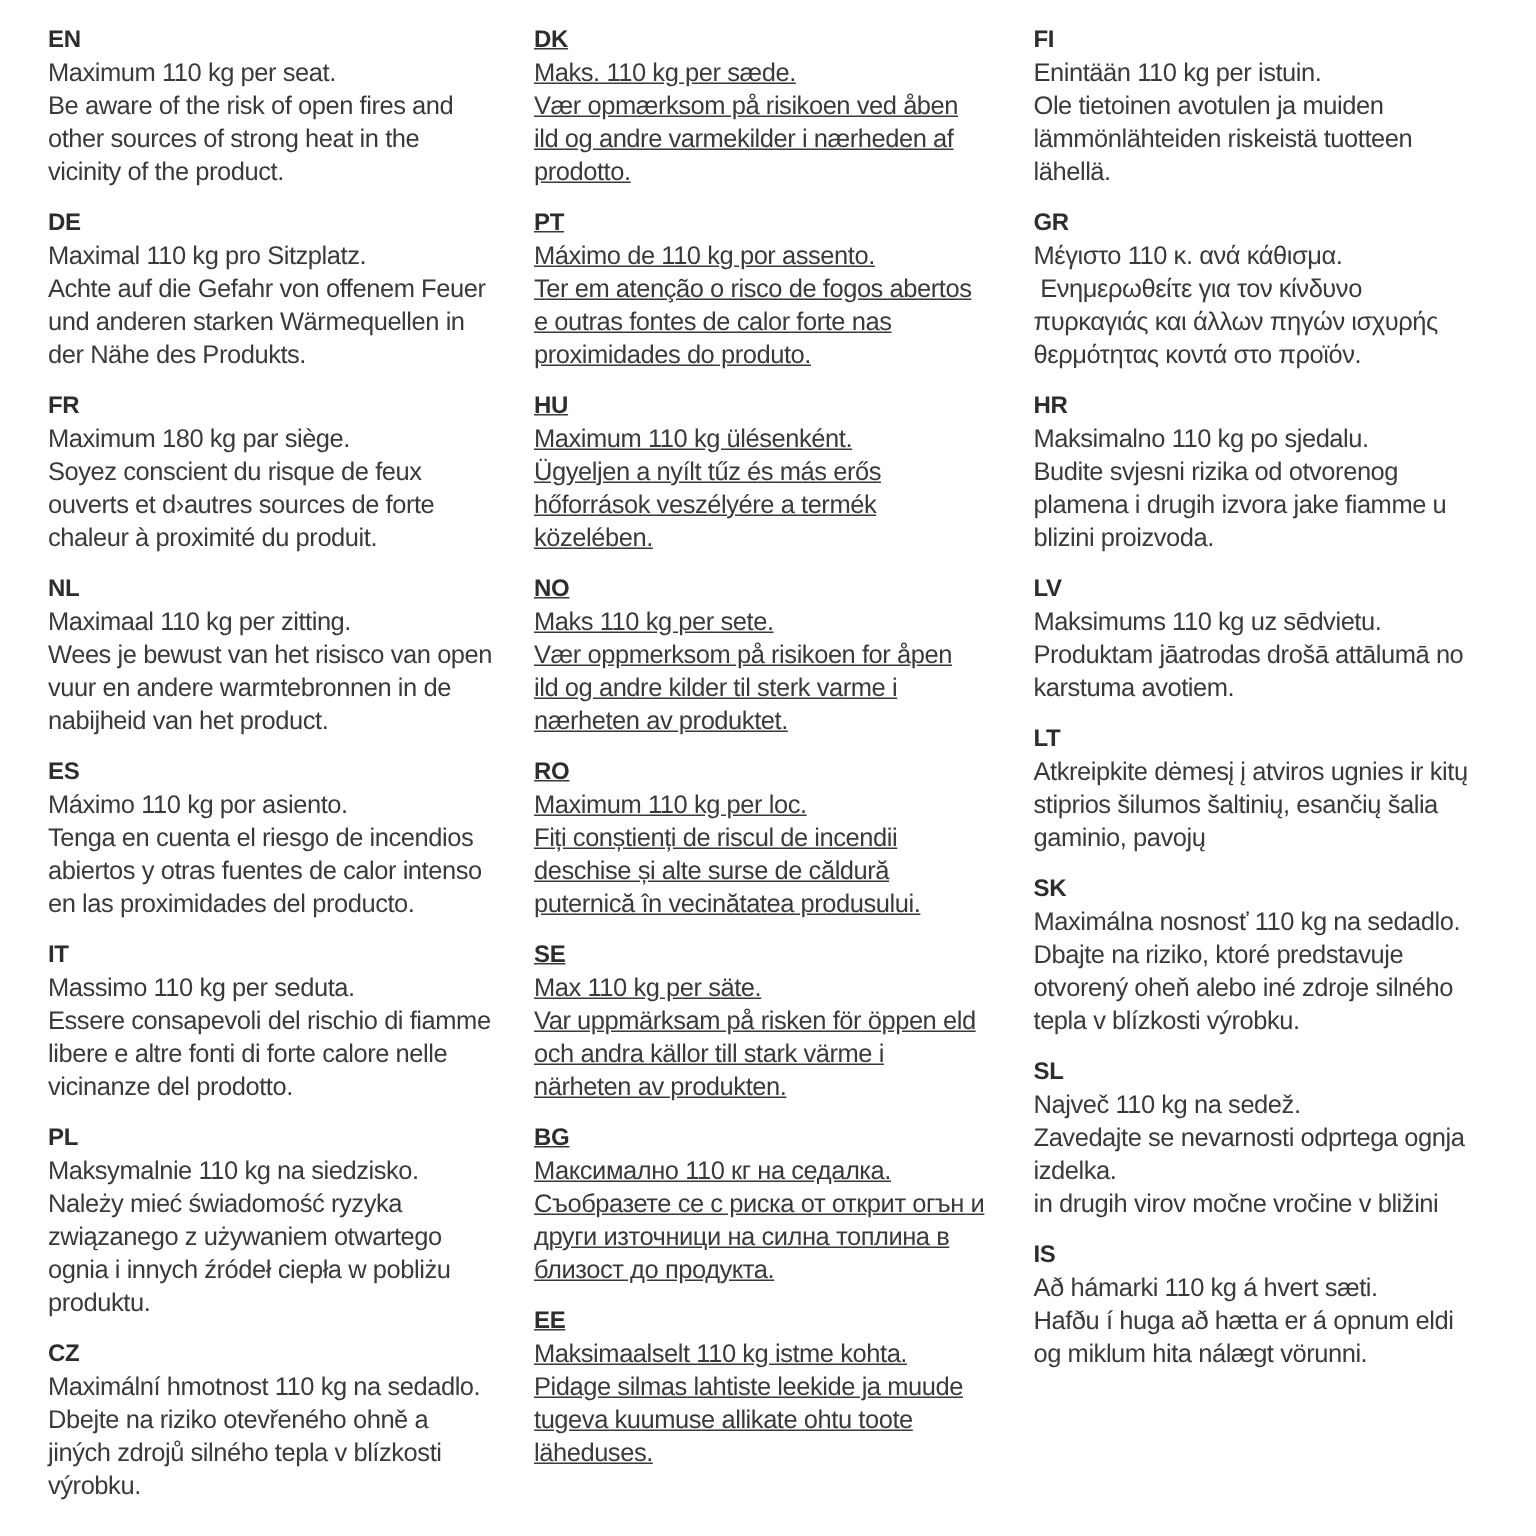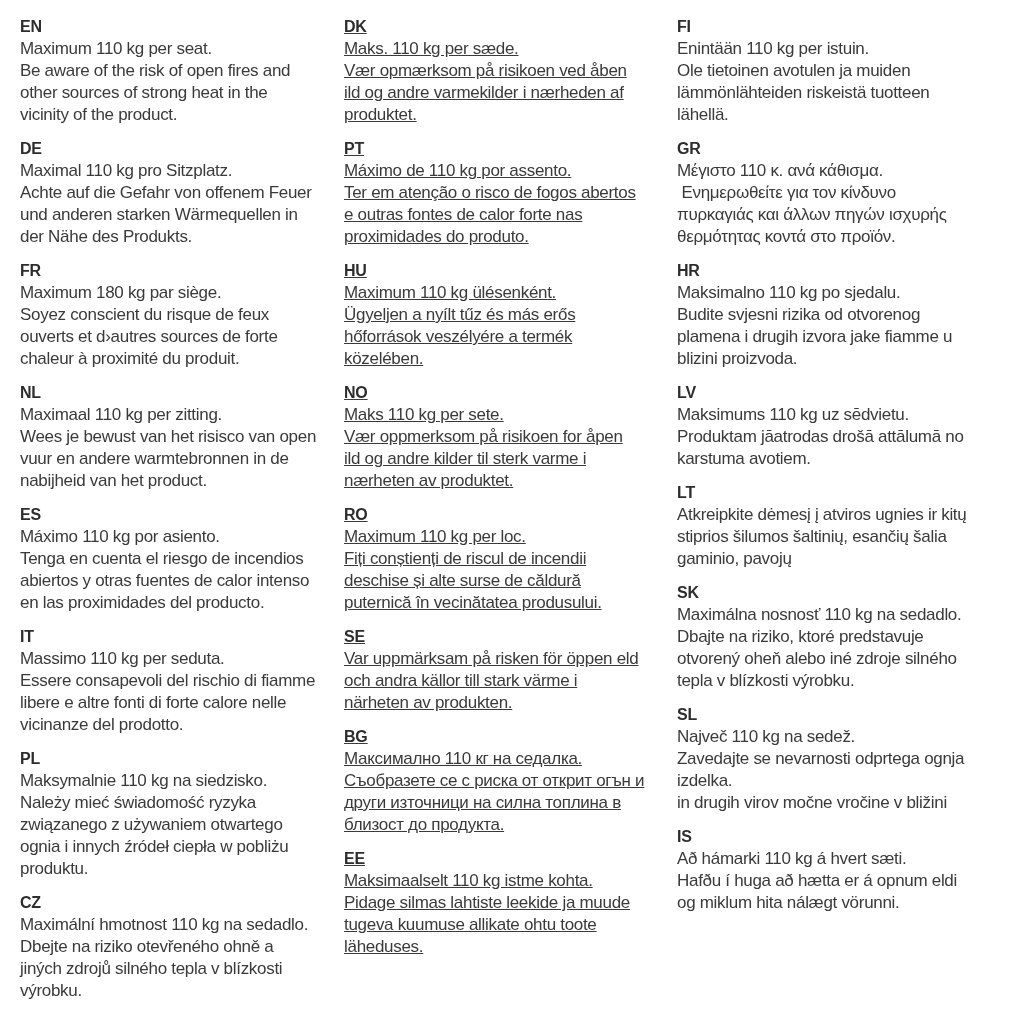--- a/index.html
+++ b/index.html
@@ -11,21 +11,21 @@
     width: 1024px;
     height: 1024px;
     font-family: "Liberation Sans", sans-serif;
     color: #3a3a3a;
     overflow: hidden;
   }
   .page {
     box-sizing: border-box;
     width: 1024px;
     height: 1024px;
-    padding: 16px 0 0 20px;
+    padding: 16px 0 0 32px;
     display: flex;
     align-items: flex-start;
   }
   .col { flex: 0 0 auto; }
   .col-1 { width: 324px; }
   .col-2 { width: 333px; text-decoration: underline; }
   .col-3 { width: 331px; }
   .lang-section { margin: 0 0 12px 0; }
   .lang-code {
     margin: 0;
@@ -112,21 +112,21 @@
         <div class="line">jiných zdrojů silného tepla v blízkosti</div>
         <div class="line">výrobku.</div>
       </section>
 </div>
   <div class="col col-2">
   <section class="lang-section">
     <h2 class="lang-code">DK</h2>
   <div class="line">Maks. 110 kg per sæde.</div>
         <div class="line">Vær opmærksom på risikoen ved åben</div>
         <div class="line">ild og andre varmekilder i nærheden af</div>
-        <div class="line">produktet.</div>
+        <div class="line">prodotto.</div>
       </section>
 
   <section class="lang-section">
     <h2 class="lang-code">PT</h2>
   <div class="line">Máximo de 110 kg por assento.</div>
         <div class="line">Ter em atenção o risco de fogos abertos</div>
         <div class="line">e outras fontes de calor forte nas</div>
         <div class="line">proximidades do produto.</div>
       </section>
 
@@ -149,20 +149,21 @@
   <section class="lang-section">
     <h2 class="lang-code">RO</h2>
   <div class="line">Maximum 110 kg per loc.</div>
         <div class="line">Fiți conștienți de riscul de incendii</div>
         <div class="line">deschise și alte surse de căldură</div>
         <div class="line">puternică în vecinătatea produsului.</div>
       </section>
 
   <section class="lang-section">
     <h2 class="lang-code">SE</h2>
+  <div class="line">Max 110 kg per säte.</div>
         <div class="line">Var uppmärksam på risken för öppen eld</div>
         <div class="line">och andra källor till stark värme i</div>
         <div class="line">närheten av produkten.</div>
       </section>
 
   <section class="lang-section">
     <h2 class="lang-code">BG</h2>
   <div class="line">Максимално 110 кг на седалка.</div>
         <div class="line">Съобразете се с риска от открит огън и</div>
         <div class="line">други източници на силна топлина в</div>

